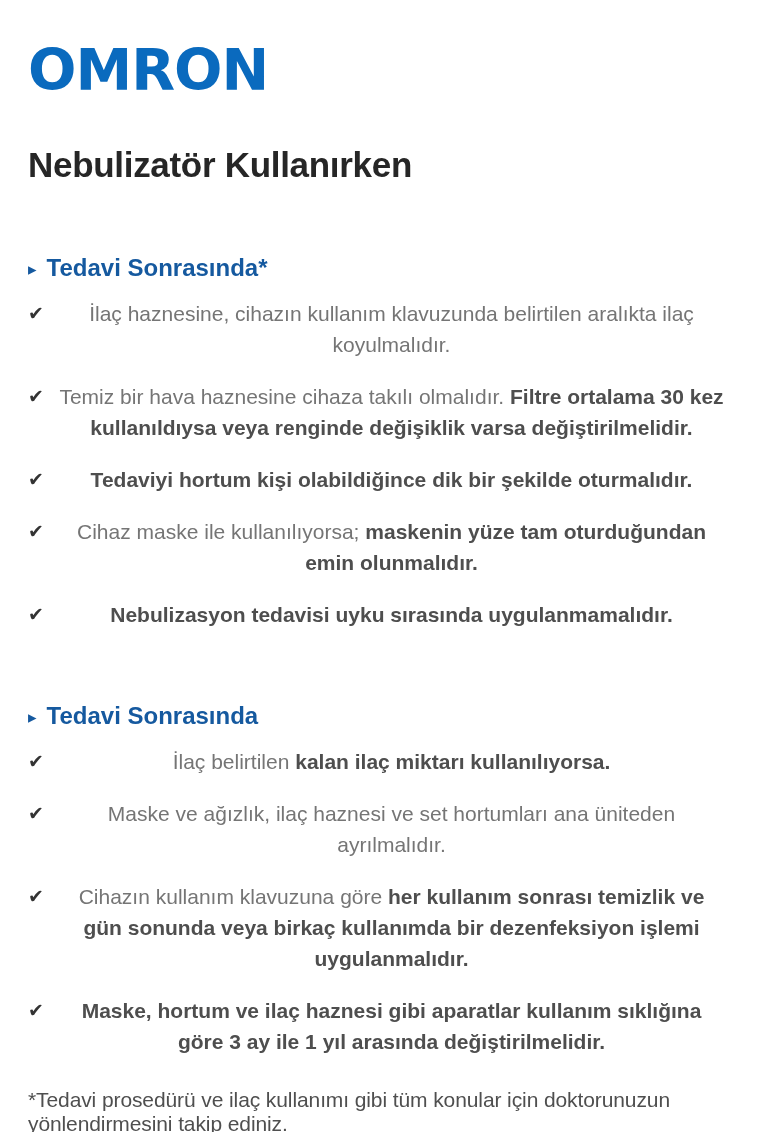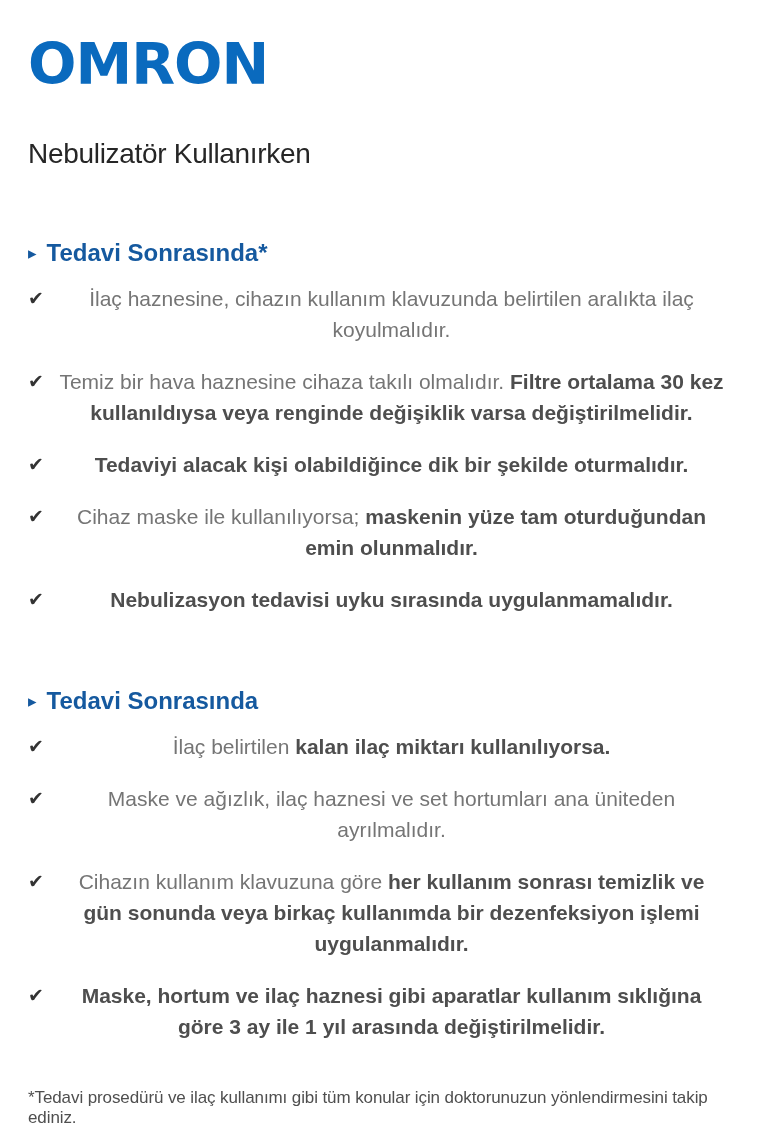--- a/index.html
+++ b/index.html
@@ -13,36 +13,36 @@
     --page-bg:#ffffff;
   }
   *{margin:0;padding:0;box-sizing:border-box;}
   html,body{background:#ffffff;}
   body{font-family:"Liberation Sans","DejaVu Sans",sans-serif;}
   .page{
     position:relative;
     width:760px;
     height:1132px;
     background:var(--page-bg);
-    padding:2px 34px 0 28px;
+    padding:8px 34px 0 28px;
     overflow:hidden;
   }
   .logo{
     margin-top:34px;
     font-size:57px;
     font-weight:800;
     letter-spacing:-1px;
     color:var(--brand-blue);
     line-height:1;
     font-family:"DejaVu Sans","Liberation Sans",sans-serif;
   }
   .title{
     margin-top:42px;
-    font-size:28px;
-    font-weight:400;
+    font-size:35px;
+    font-weight:700;
     line-height:1.35;
     color:var(--title-color);
     letter-spacing:-0.3px;
   }
   .section-1{margin-top:66px;}
   .section-2{margin-top:72px;}
   .section-heading{
     display:flex;
     align-items:center;
     font-size:24px;
@@ -71,21 +71,21 @@
     color:var(--check-color);
     font-size:19px;
     line-height:31px;
   }
   .txt{flex:1;text-align:center;}
   .txt .b{font-weight:700;color:var(--body-bold-gray);}
   .footnote{
     position:absolute;
     left:28px;
     top:1088px;
-    font-size:17px;
+    font-size:21px;
     color:var(--footer-gray);
     letter-spacing:-0.1px;
   }
 </style>
 </head>
 <body>
 
 <div class="page">
 
   <div class="logo">OMRON</div>
@@ -101,21 +101,21 @@
         <li>
           <span class="check">✔</span>
           <span class="txt"><span>İlaç haznesine, cihazın kullanım klavuzunda belirtilen aralıkta ilaç koyulmalıdır.</span></span>
         </li>
         <li>
           <span class="check">✔</span>
           <span class="txt"><span>Temiz bir hava haznesine cihaza takılı olmalıdır. </span><span class="b">Filtre ortalama 30 kez kullanıldıysa veya renginde değişiklik varsa değiştirilmelidir.</span></span>
         </li>
         <li>
           <span class="check">✔</span>
-          <span class="txt"><span class="b">Tedaviyi alacak kişi olabildiğince dik bir şekilde oturmalıdır.</span></span>
+          <span class="txt"><span class="b">Tedaviyi hortum kişi olabildiğince dik bir şekilde oturmalıdır.</span></span>
         </li>
         <li>
           <span class="check">✔</span>
           <span class="txt"><span>Cihaz maske ile kullanılıyorsa; </span><span class="b">maskenin yüze tam oturduğundan emin olunmalıdır.</span></span>
         </li>
         <li>
           <span class="check">✔</span>
           <span class="txt"><span class="b">Nebulizasyon tedavisi uyku sırasında uygulanmamalıdır.</span></span>
         </li>
       </ul>

